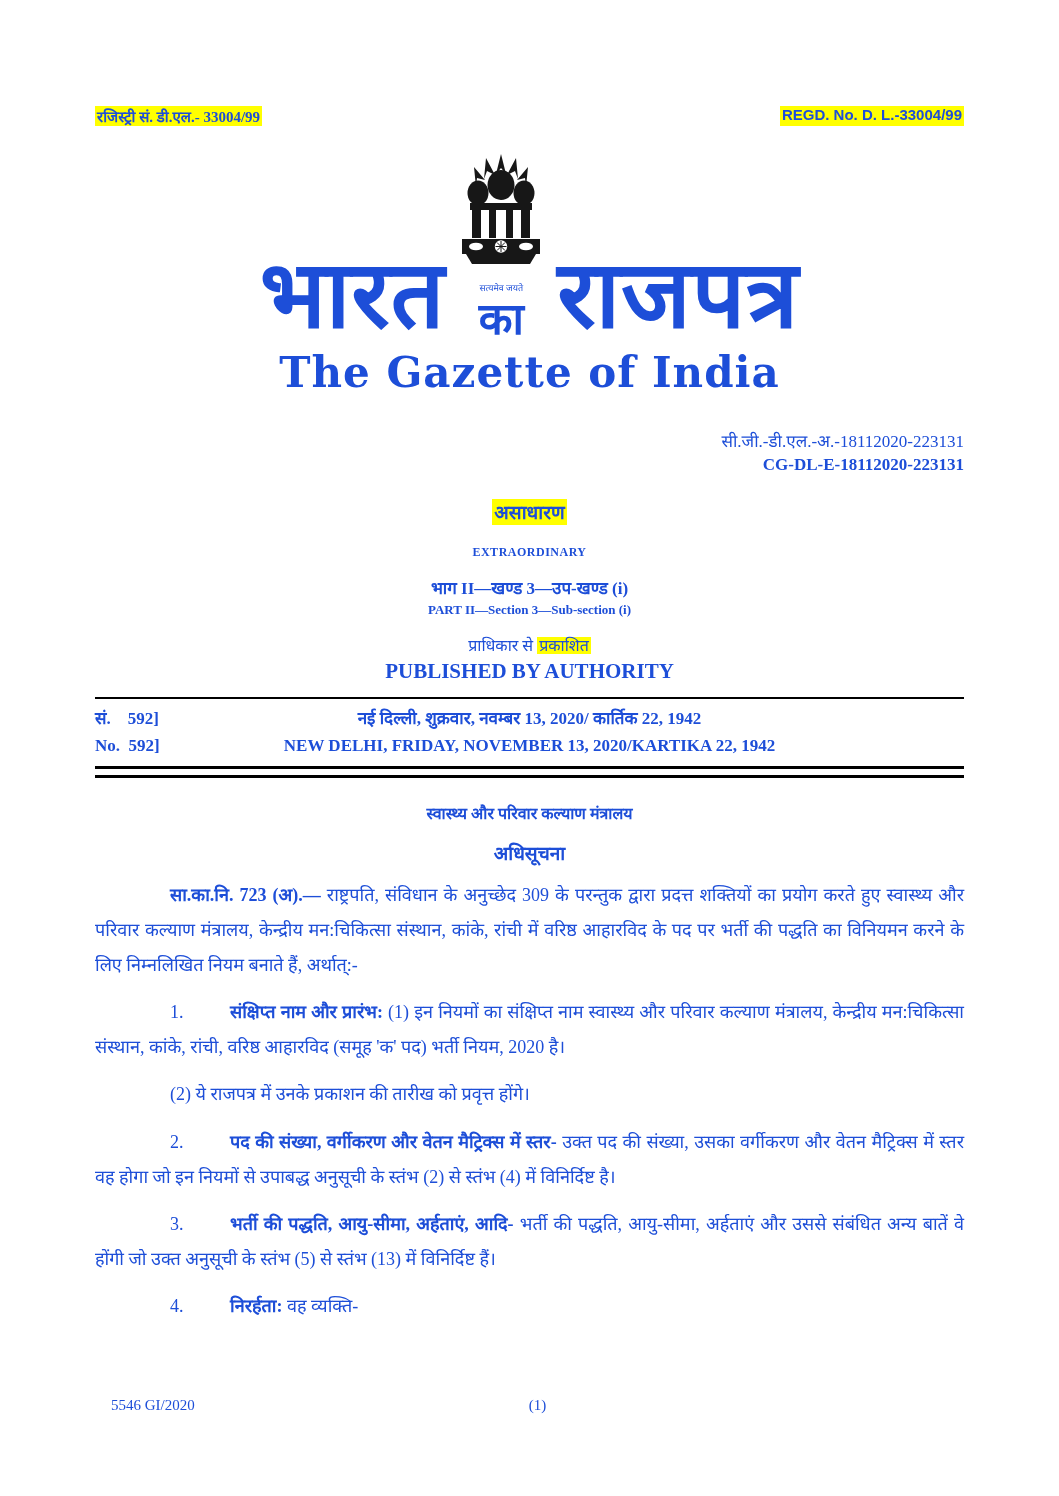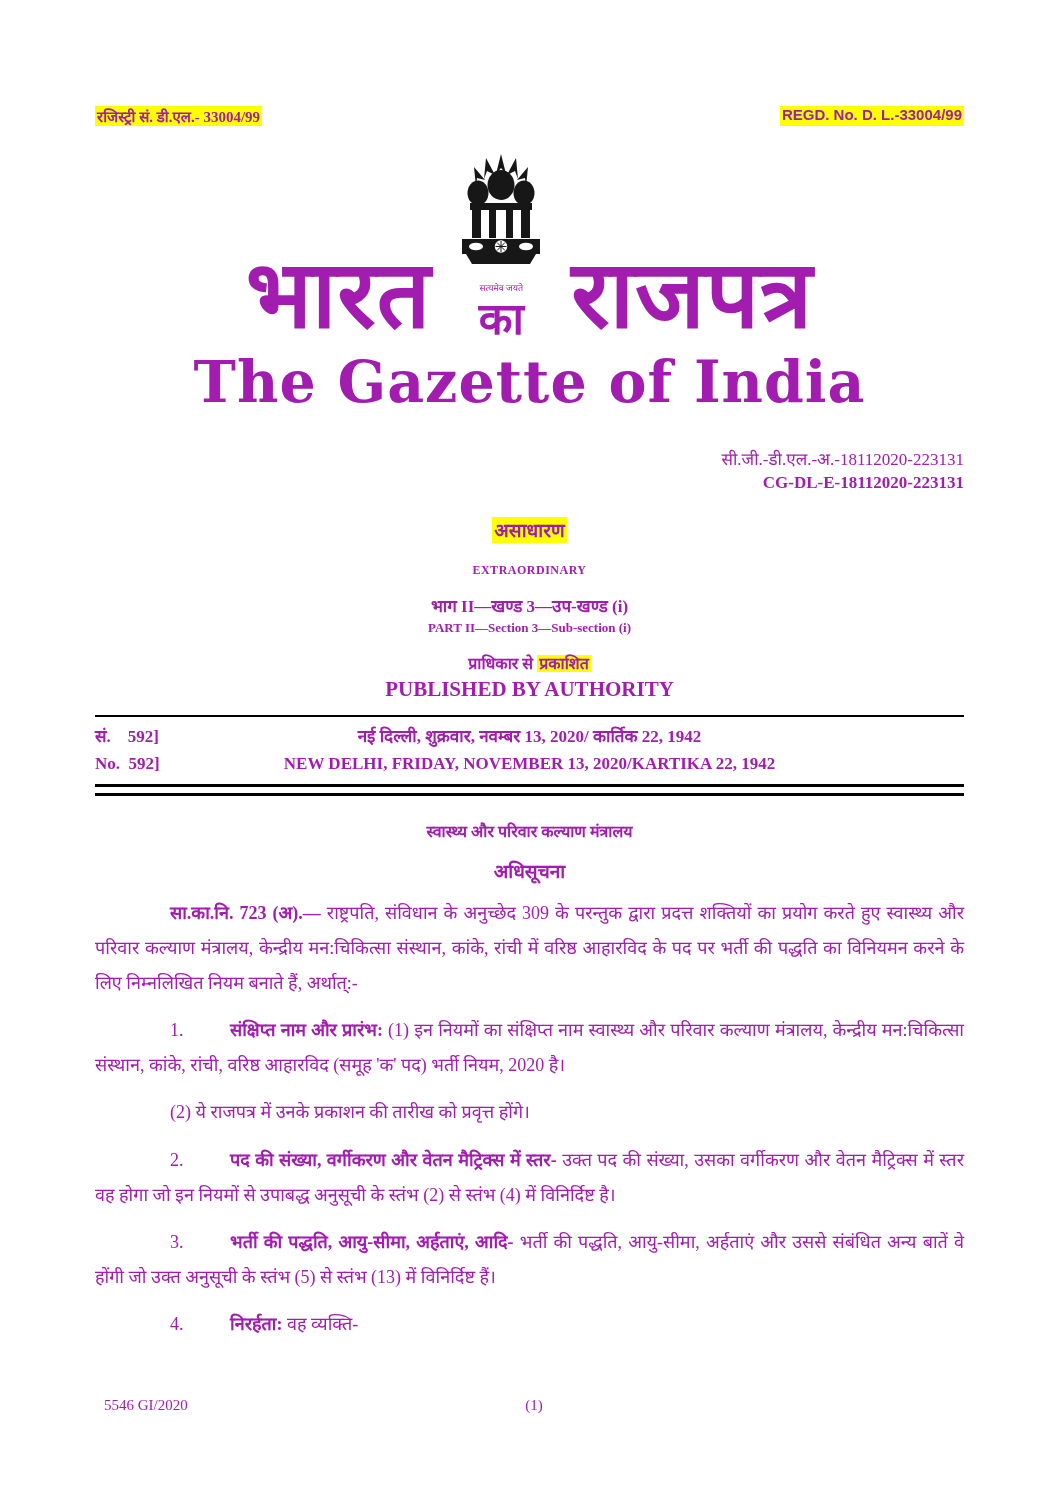--- a/index.html
+++ b/index.html
@@ -2,21 +2,21 @@
 <html><head>
 <meta charset="utf-8">
 <style>
   html, body { margin: 0; padding: 0; background: #ffffff; }
   .page {
     position: relative;
     width: 1059px;
     height: 1496px;
     margin: 0 auto;
     background: #ffffff;
-    color: #a21caf;
+    color: #1d4ed8;
     font-family: "Liberation Serif", "DejaVu Serif", serif;
     overflow: hidden;
     box-sizing: border-box;
     padding: 0 95px;
   }
   .hl { background: #ffff00; padding: 0 2px; }
 
   
   .regline {
     display: flex;
@@ -25,52 +25,51 @@
     font-size: 15px;
     font-weight: bold;
   }
   .regline .eng { font-family: "Liberation Sans", sans-serif; }
 
   
   .masthead {
     display: flex;
     justify-content: center;
     align-items: flex-end;
-    gap: 14px;
     margin-top: 26px;
   }
   .hindi-title {
     font-size: 94px;
     font-weight: bold;
     line-height: 1.05;
     letter-spacing: 1px;
   }
   .emblem-col { display: flex; flex-direction: column; align-items: center; }
   .emblem-motto { font-size: 9px; margin-top: 1px; }
   .ka { font-size: 44px; font-weight: bold; line-height: 1.1; margin-top: 2px; }
 
   .gazette-title {
     text-align: center;
     font-family: "DejaVu Serif", serif;
-    font-size: 57px;
+    font-size: 42px;
     font-weight: bold;
     margin-top: 4px;
     letter-spacing: 1px;
     white-space: nowrap;
   }
 
   
   .codes { text-align: right; margin-top: 34px; font-size: 17px; line-height: 1.35; }
   .code-english { font-weight: bold; }
   .extra-block { text-align: center; }
   .extra-hindi { display: inline-block; font-size: 19px; font-weight: bold; margin-top: 22px; }
   .extra-eng { font-size: 12px; font-weight: bold; letter-spacing: 0.5px; margin-top: 20px; }
   .part-hindi { font-size: 17px; font-weight: bold; margin-top: 16px; }
   .part-eng { font-size: 13px; font-weight: bold; margin-top: 3px; }
-  .auth-hindi { font-size: 16px; font-weight: bold; margin-top: 16px; }
+  .auth-hindi { font-size: 16px; font-weight: normal; margin-top: 16px; }
   .auth-eng { font-size: 21px; font-weight: bold; margin-top: 3px; }
 
   
   .rule { border-top: 2px solid #000; margin-top: 13px; }
   .double-rule { border-top: 3px solid #000; border-bottom: 3px solid #000; height: 6px; }
 
   
   .issue-row { display: flex; align-items: flex-start; margin-top: 7px; padding-bottom: 7px; }
   .issue-left { width: 160px; font-size: 17px; font-weight: bold; line-height: 1.55; }
   .issue-center { flex: 1; text-align: center; font-size: 17px; font-weight: bold; line-height: 1.55; }
@@ -85,21 +84,21 @@
     font-size: 18px;
     line-height: 1.95;
     text-align: justify;
     text-indent: 75px;
     margin: 12px 0 0 0;
   }
   .num { display: inline-block; width: 60px; text-indent: 0; }
   .lead { font-weight: bold; }
 
   
-  .footer { position: absolute; left: 9px; right: 0; bottom: 82px; padding: 0 95px; font-size: 15px; }
+  .footer { position: absolute; left: 16px; right: 0; bottom: 82px; padding: 0 95px; font-size: 15px; }
   .footer-left { position: absolute; left: 95px; top: 0; }
   .footer-center { text-align: center; }
 </style>
 </head>
 <body>
 
 <div class="page">
 
   <div class="regline">
     <span class="hl">रजिस्ट्री सं. डी.एल.- 33004/99</span>

